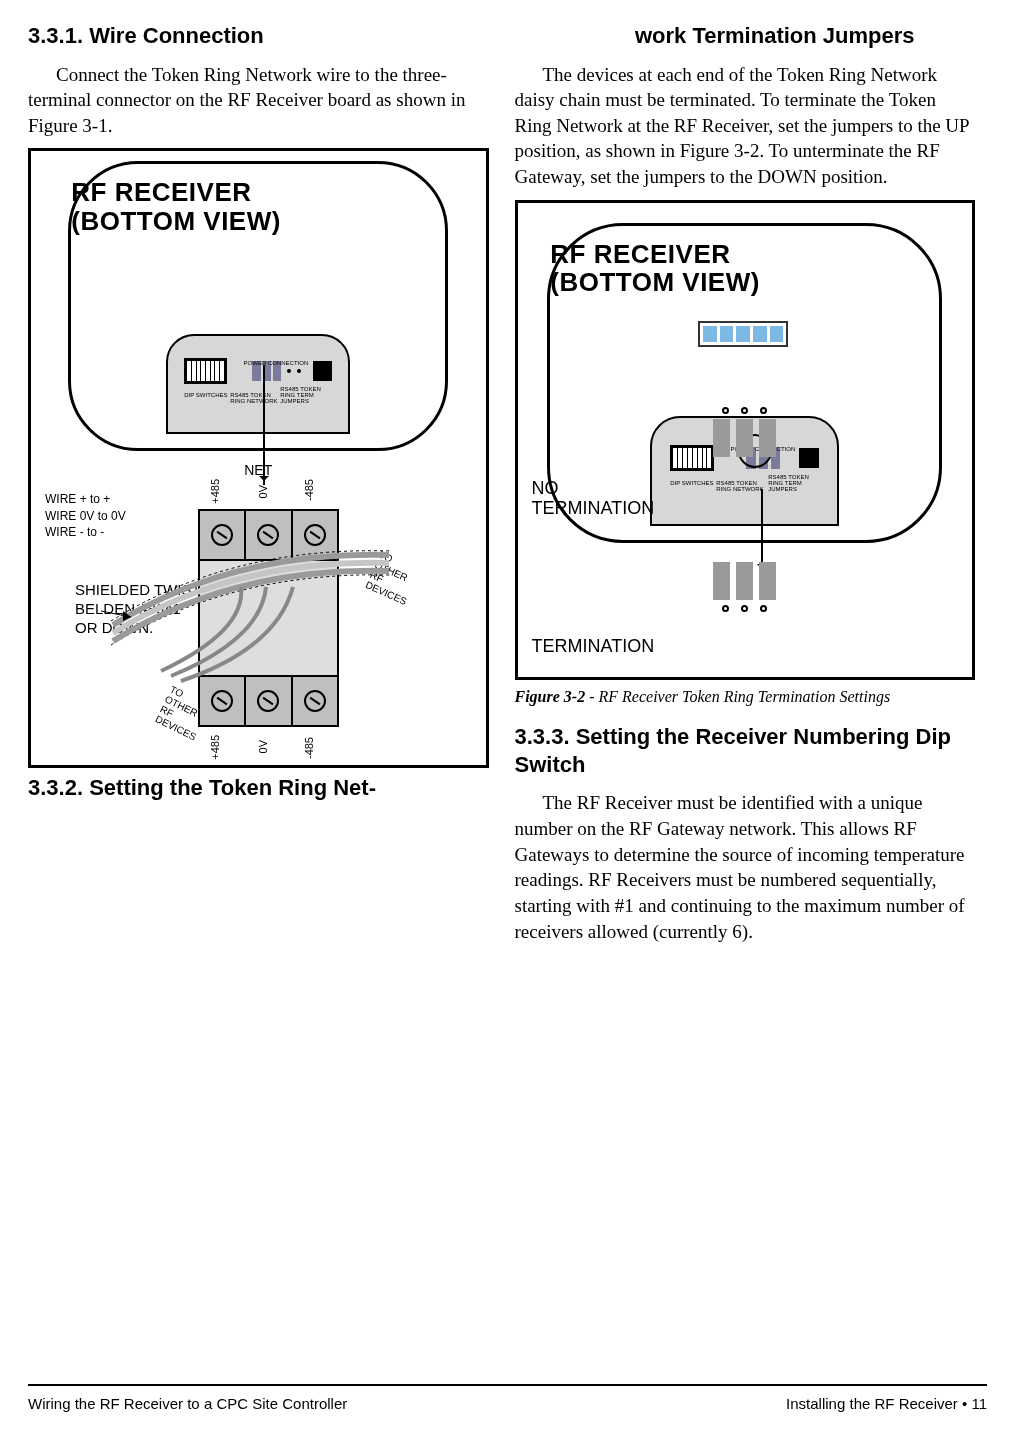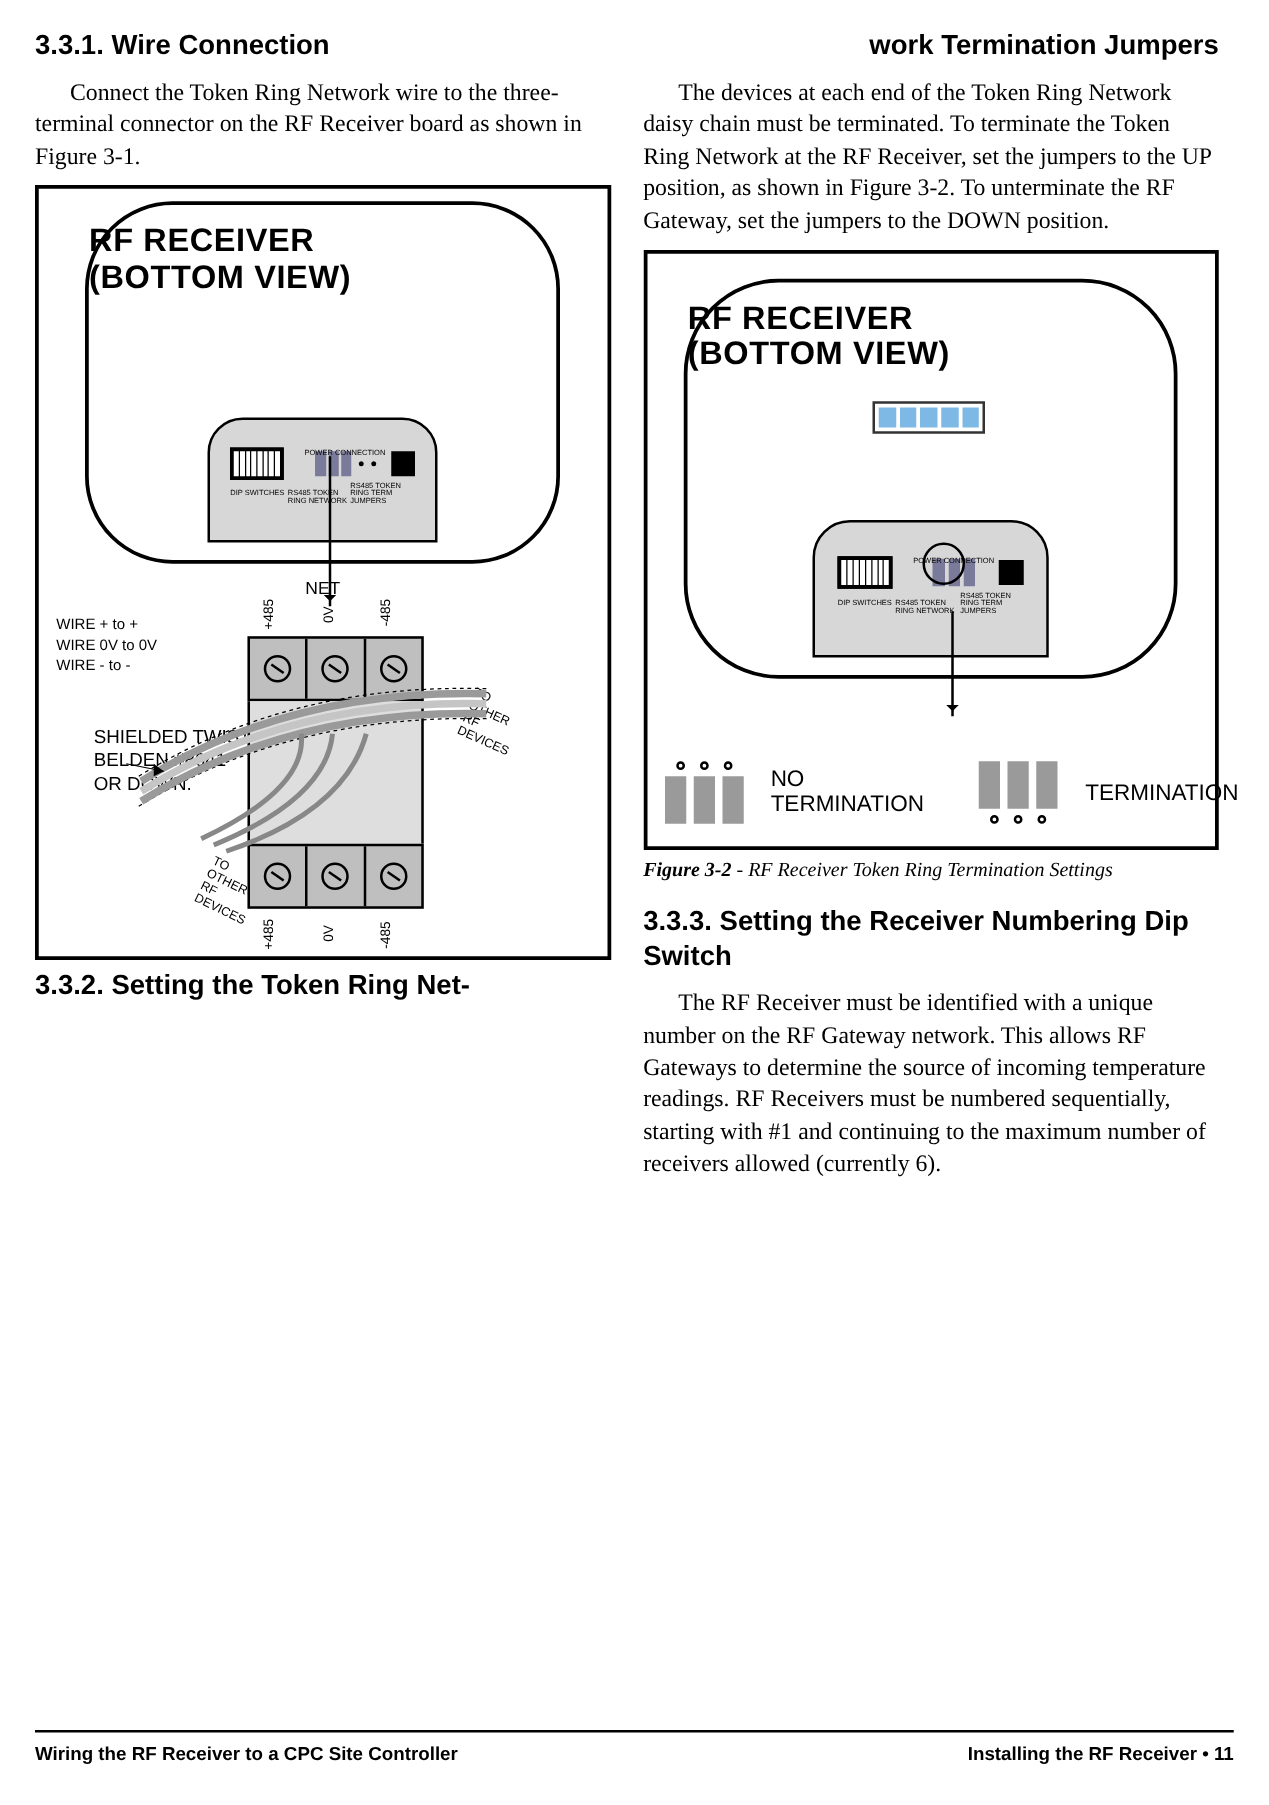--- a/index.html
+++ b/index.html
@@ -48,21 +48,21 @@
       left: 28px; right: 28px; bottom: 30px;
     }
     .footer-rule {
       border-top: 2px solid #000;
       margin-bottom: 8px;
     }
     .footer-row {
       display: flex;
       justify-content: space-between;
       font-family: Arial, Helvetica, sans-serif;
-      font-weight: bold;
+      font-weight: normal;
       font-size: 15px;
     }
 
     
     .fig1 {
       height: 620px;
       padding: 10px;
       position: relative;
     }
     .device {
@@ -124,21 +124,21 @@
     
     .fig2 { height: 480px; padding: 20px 12px 12px 12px; position: relative; }
     .device2 { width: 395px; height: 320px; margin: 0 auto; border: 3px solid #000; border-radius: 76px; position: relative; background:#fff;}
     .chipslot{ position:absolute; top:95px; left:148px; width:90px; height:26px; border:2px solid #333; display:flex; padding:3px; gap:3px; background:#fff;}
     .chipslot span{flex:1; background:#7eb9e6;}
     .panel2 { position:absolute; left:100px; right:100px; bottom:14px; height:110px; background:#d7d7d7; border:2px solid #000; border-radius:30px 30px 0 0;}
     .panel2 .row{position:absolute; top:22px; left:18px; right:18px; height:36px; display:flex; align-items:center; gap:7px;}
     .circle-jumper{position:absolute; width:34px; height:34px; border:2px solid #000; border-radius:50%; top:16px; left:86px;}
     .jumper3{width:34px; height:22px; display:flex; gap:3px;}
     .jumper3 span{flex:1; background:#7a7a9a;}
-    .term-row { position:absolute; bottom:18px; left:14px; right:14px; display:flex; align-items:center; gap:22px; font-family:Arial; font-size:18px;}
+    .term-row { position:absolute; bottom:18px; left:14px; right:14px; display:flex; gap:22px; font-family:Arial; font-size:18px;flex-direction:column;}
     .jset{display:flex; flex-direction:column; align-items:center; gap:5px;}
     .jset .dots{display:flex; gap:12px;}
     .jset .dot2{width:7px;height:7px;border:2px solid #000;border-radius:50%;}
     .jset .bars{display:flex; gap:6px;}
     .jset .bar{width:17px; height:38px; background:#9a9a9a;}
     .arrow2{position:absolute; left:243px; top:286px; width:2px; height:84px; background:#000;}
     .arrow2::after{content:""; position:absolute; bottom:-1px; left:-4px; border:5px solid transparent; border-top-color:#000;}
 
     svg.cablesvg { position:absolute; left:0; top:0; pointer-events:none;}
   </style>
@@ -267,21 +267,21 @@
           <path d="M 140 525 Q 230 488 235 436" stroke="#888" stroke-width="4" fill="none"></path>
           <path d="M 150 530 Q 245 498 262 436" stroke="#888" stroke-width="4" fill="none"></path>
           <path d="M 100 466 L 70 460" stroke="#000" stroke-width="1"></path>
           <polygon points="100,466 92,460 92,470" fill="#000"></polygon>
         </svg>
       </div>
       <h2 class="section">3.3.2.  Setting the Token Ring Net-</h2>
     </div>
 
     <div class="col">
-      <h2 class="section" style="text-align:right; padding-left:60px;">work Termination Jumpers</h2>
+      <h2 class="section" style="text-align:center; padding-left:60px;">work Termination Jumpers</h2>
       <p class="body">The devices at each end of the Token Ring Network daisy chain must be terminated. To terminate the Token Ring Network at the RF Receiver, set the jumpers to the UP position, as shown in Figure 3-2. To unterminate the RF Gateway, set the jumpers to the DOWN position.</p>
 
       <div class="figure-box fig2">
         <div class="device2">
           <div class="device-title">
             <span>RF RECEIVER</span><br>
             <span>(BOTTOM VIEW)</span>
           </div>
           <div class="chipslot">
               <span></span>

